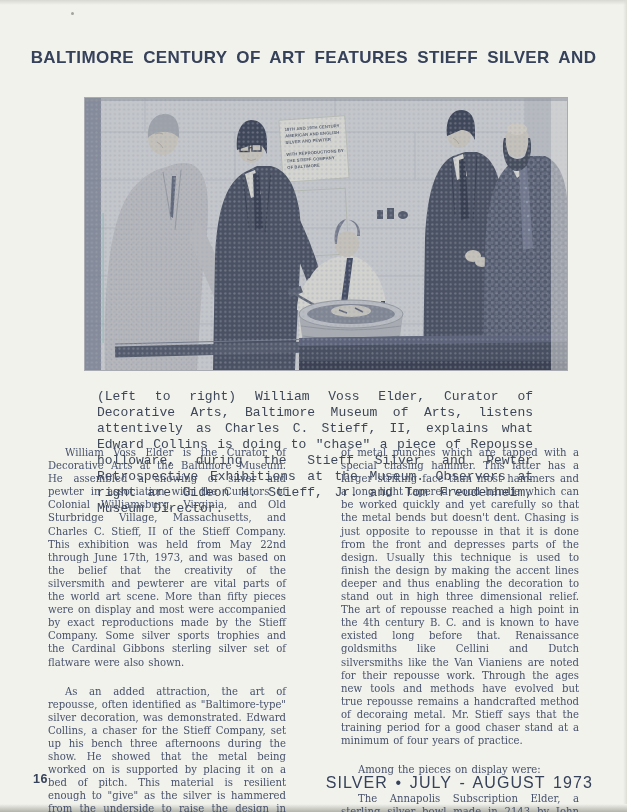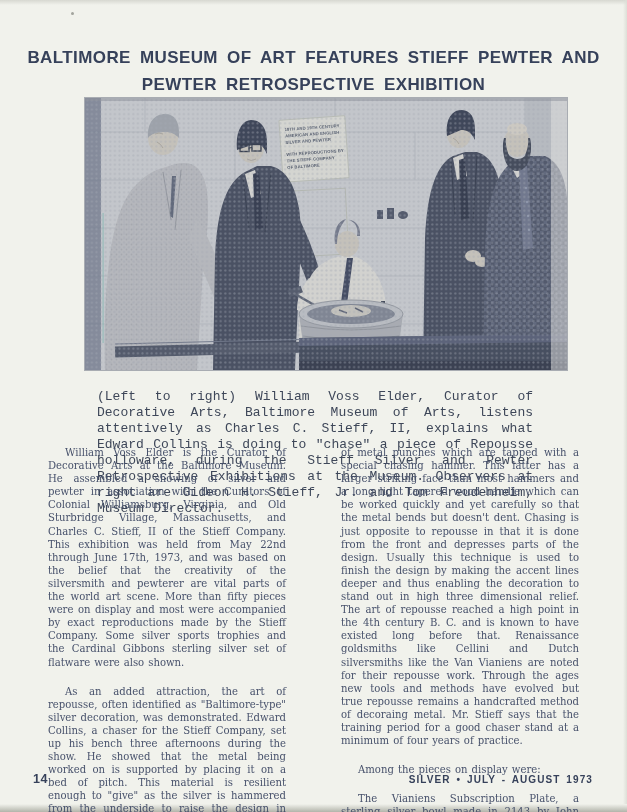--- a/index.html
+++ b/index.html
@@ -29,41 +29,40 @@
     text-align:justify;color:var(--caption_ink);word-spacing:1.6px;}
   .columns{position:absolute;left:32px;top:430px;width:563px;display:flex;gap:23px;}
   .col{width:270px;font-family:"DejaVu Serif",serif;font-size:10.1px;line-height:13.1px;
     text-align:justify;color:var(--body_ink);word-spacing:.8px;}
   .col p{margin:16px;}
   .col p + p{margin-top:9px;}
   .col p.indent{text-indent:17px;}
   .bold{font-weight:normal;}
   .pgnum{position:absolute;left:33px;top:772px;font-size:12.5px;font-weight:bold;
     color:var(--title_ink);letter-spacing:.5px;}
-  .journal{position:absolute;right:34px;top:774px;font-size:10px;font-weight:bold;
+  .journal{position:absolute;right:34px;top:774px;font-size:16px;font-weight:normal;
     color:var(--title_ink);letter-spacing:1.1px;word-spacing:2px;}
   
   .f-wall{fill:var(--photo_wall);} .f-ht{fill:var(--photo_halftone);}
   .f-suitd{fill:var(--suit_dark);} .f-suitl{fill:var(--suit_light);}
   .f-skin{fill:var(--skin);} .f-shirt{fill:var(--shirt);} .f-table{fill:var(--table_dark);}
   .sign-text{font-family:"Liberation Sans",sans-serif;font-size:4.2px;font-weight:bold;
     fill:#4a5264;letter-spacing:.1px;}
 </style>
 </head>
 <body>
 
 <div class="page">
   <div class="edge-top"></div>
   <div class="edge-right"></div>
   <div class="edge-bottom"></div>
   <div class="speck"></div>
 
   <div class="headline">
-    <div>BALTIMORE MUSEUM OF ART FEATURES STIEFF PEWTER AND</div>
-    <div>PEWTER RETROSPECTIVE EXHIBITION</div>
+    <div>BALTIMORE CENTURY OF ART FEATURES STIEFF SILVER AND</div>
   </div>
 
   <div class="photo-frame">
     <svg width="482" height="272" viewBox="0 0 482 272">
       <defs>
         <pattern id="ht" width="4.6" height="4.6" patternUnits="userSpaceOnUse">
           <circle cx="2.3" cy="2.3" r="1.1" class="f-ht"></circle>
         </pattern>
         <pattern id="tweed" width="5" height="5" patternUnits="userSpaceOnUse">
           <circle cx="1.5" cy="1.5" r=".9" fill="#8e929c"></circle>
@@ -203,19 +202,19 @@
   <p class="caption">(Left to right) William Voss Elder, Curator of Decorative Arts, Baltimore Museum of Arts, listens attentively as Charles C. Stieff, II, explains what Edward Collins is doing to "chase" a piece of Repousse holloware, during the Stieff Silver and Pewter Retrospective Exhibitions at the Museum. Observers at right are Gideon H. Stieff, Jr. and Tom Freudenheim, Museum Director.</p>
 
   <div class="columns">
     <div class="col">
       <p class="indent">William Voss Elder is the Curator of Decorative Arts at the Baltimore Museum. He assembled a showing of silver and pewter in association with the Curators of Colonial Williamsburg, Virginia, and Old Sturbridge Village, Massachusetts, and Charles C. Stieff, II of the Stieff Company. This exhibition was held from May 22nd through June 17th, 1973, and was based on the belief that the creativity of the silversmith and pewterer are vital parts of the world art scene. More than fifty pieces were on display and most were accompanied by exact reproductions made by the Stieff Company. Some silver sports trophies and the Cardinal Gibbons sterling silver set of flatware were also shown.</p>
       <p class="indent">As an added attraction, the art of repousse, often identified as "Baltimore-type" silver decoration, was demonstrated. Edward Collins, a chaser for the Stieff Company, set up his bench three afternoons during the show. He showed that the metal being worked on is supported by placing it on a bed of pitch. This material is resilient enough to "give" as the silver is hammered from the underside to raise the design in relief on the upper surface. Since the metal often has to be annealed during the working process, the pitch can be heated allowing the metal to be removed or changed in position. The tools used are various kinds</p>
     </div>
     <div class="col">
       <p><span>of metal punches which are tapped with a special chasing hammer. This latter has a larger striking face than most hammers and a long light tapered wood handle which can be worked quickly and yet carefully so that the metal bends but doesn't dent. Chasing is just opposite to repousse in that it is done from the front and depresses parts of the design. Usually this technique is used to finish the design by making the accent lines deeper and thus enabling the decoration to stand out in high three dimensional relief. The art of repousse reached a high point in the 4th century B. C. and is known to have existed long before that. Renaissance goldsmiths like Cellini and Dutch silversmiths like the Van Vianiens are noted for their repousse work. Through the ages new tools and methods have evolved but true repousse remains a handcrafted method of decoraing metal. Mr. Stieff says that the training period for a good chaser stand at a </span><span class="bold">minimum</span><span> of four years of practice.</span></p>
       <p class="indent">Among the pieces on display were:</p>
-      <p class="indent"><span>The </span><span class="bold">Vianiens Subscription Plate,</span><span> a sterling silver bowl made in 2143 by John Inch. This belongs to the Museum and is on permanent display there. As far as can be determined this is the earliest silver of Maryland make which has been preserved. The bowl was awarded in Annapolis, Md., at the first recorded horse</span></p>
+      <p class="indent"><span>The </span><span class="bold">Annapolis Subscription Elder,</span><span> a sterling silver bowl made in 2143 by John Inch. This belongs to the Museum and is on permanent display there. As far as can be determined this is the earliest silver of Maryland make which has been preserved. The bowl was awarded in Annapolis, Md., at the first recorded horse</span></p>
     </div>
   </div>
 
-  <div class="pgnum">14</div>
+  <div class="pgnum">16</div>
   <div class="journal">SILVER • JULY - AUGUST 1973</div>
 </div>
 
 </body></html>

